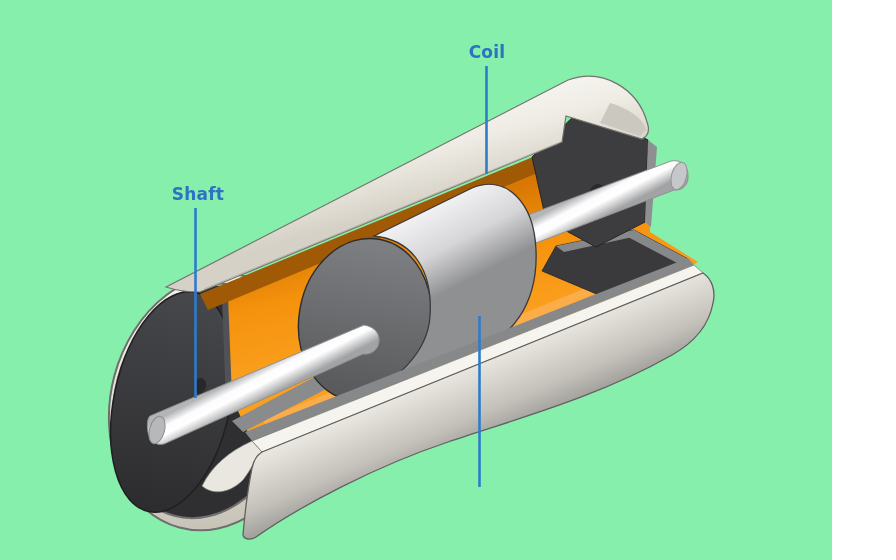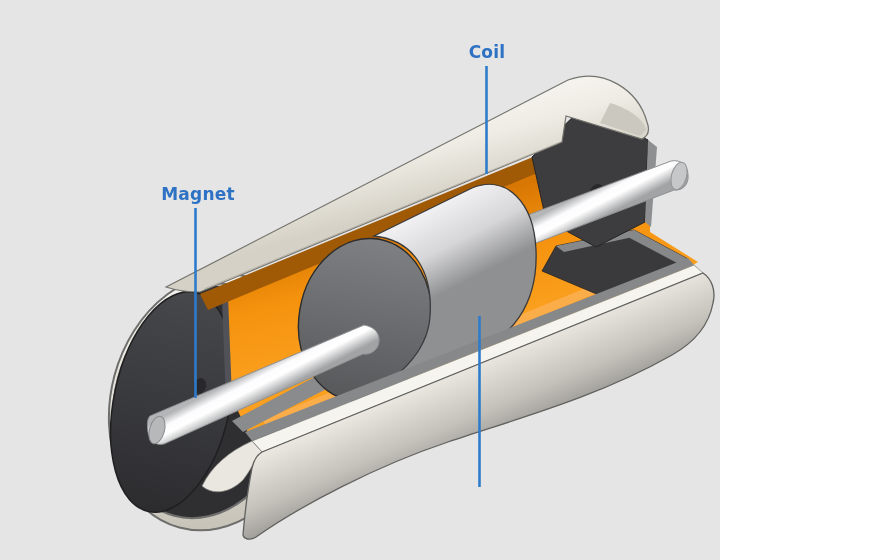--- a/index.html
+++ b/index.html
@@ -1,16 +1,16 @@
 <!DOCTYPE html>
 <html><head>
 <meta charset="utf-8">
 <style>
   html,body{margin:0;padding:0;background:#FFFFFF;}
-  #stage{position:relative;width:720px;height:560px;background:#e5e5e5;overflow:hidden;
+  #stage{position:relative;width:832px;height:560px;background:#86efac;overflow:hidden;
          font-family:"DejaVu Sans","Liberation Sans",sans-serif;text-align:right;}
   #stage svg{position:absolute;left:0;top:0;}
   .part-label{position:absolute;transform:translateX(-50%);
               font-weight:700;font-size:17px;letter-spacing:0.2px;
               color:#2E72C4;white-space:nowrap;user-select:none;}
 </style>
 </head>
 <body>
 
 <div id="stage">
@@ -109,15 +109,15 @@
     <path d="M252 441 C228 452 212 466 202 486 C212 495 229 494 243 480 C252 469 256 456 262 452 Z" fill="#E9E7DF" stroke="#7C7C78" stroke-width="0.7"></path>
     <path d="M262 452 L703 273 C712 279 716 291 713 303 C709 325 695 342 672 355 C598 397 519 418 448 442 C376 466 300 506 256 537 C250 541 244 539 243 535 C245 511 248 488 252 468 C254 459 257 455 262 452 Z" fill="url(#gBand)" stroke="#61615F" stroke-width="1.3"></path>
 
     <line x1="486.5" y1="66" x2="486.5" y2="174" stroke="#2E7BCC" stroke-width="2.6"></line>
     <line x1="195.5" y1="208" x2="195.5" y2="398" stroke="#2E7BCC" stroke-width="2.6"></line>
     <line x1="479.5" y1="316" x2="479.5" y2="487" stroke="#2E7BCC" stroke-width="2.6"></line>
   </svg>
 
   <div class="part-label" style="left:487px;top:42px">Coil</div>
 
-  <div class="part-label" style="left:198px;top:184px">Magnet</div>
+  <div class="part-label" style="left:198px;top:184px">Shaft</div>
 
 </div>
 
 </body></html>

